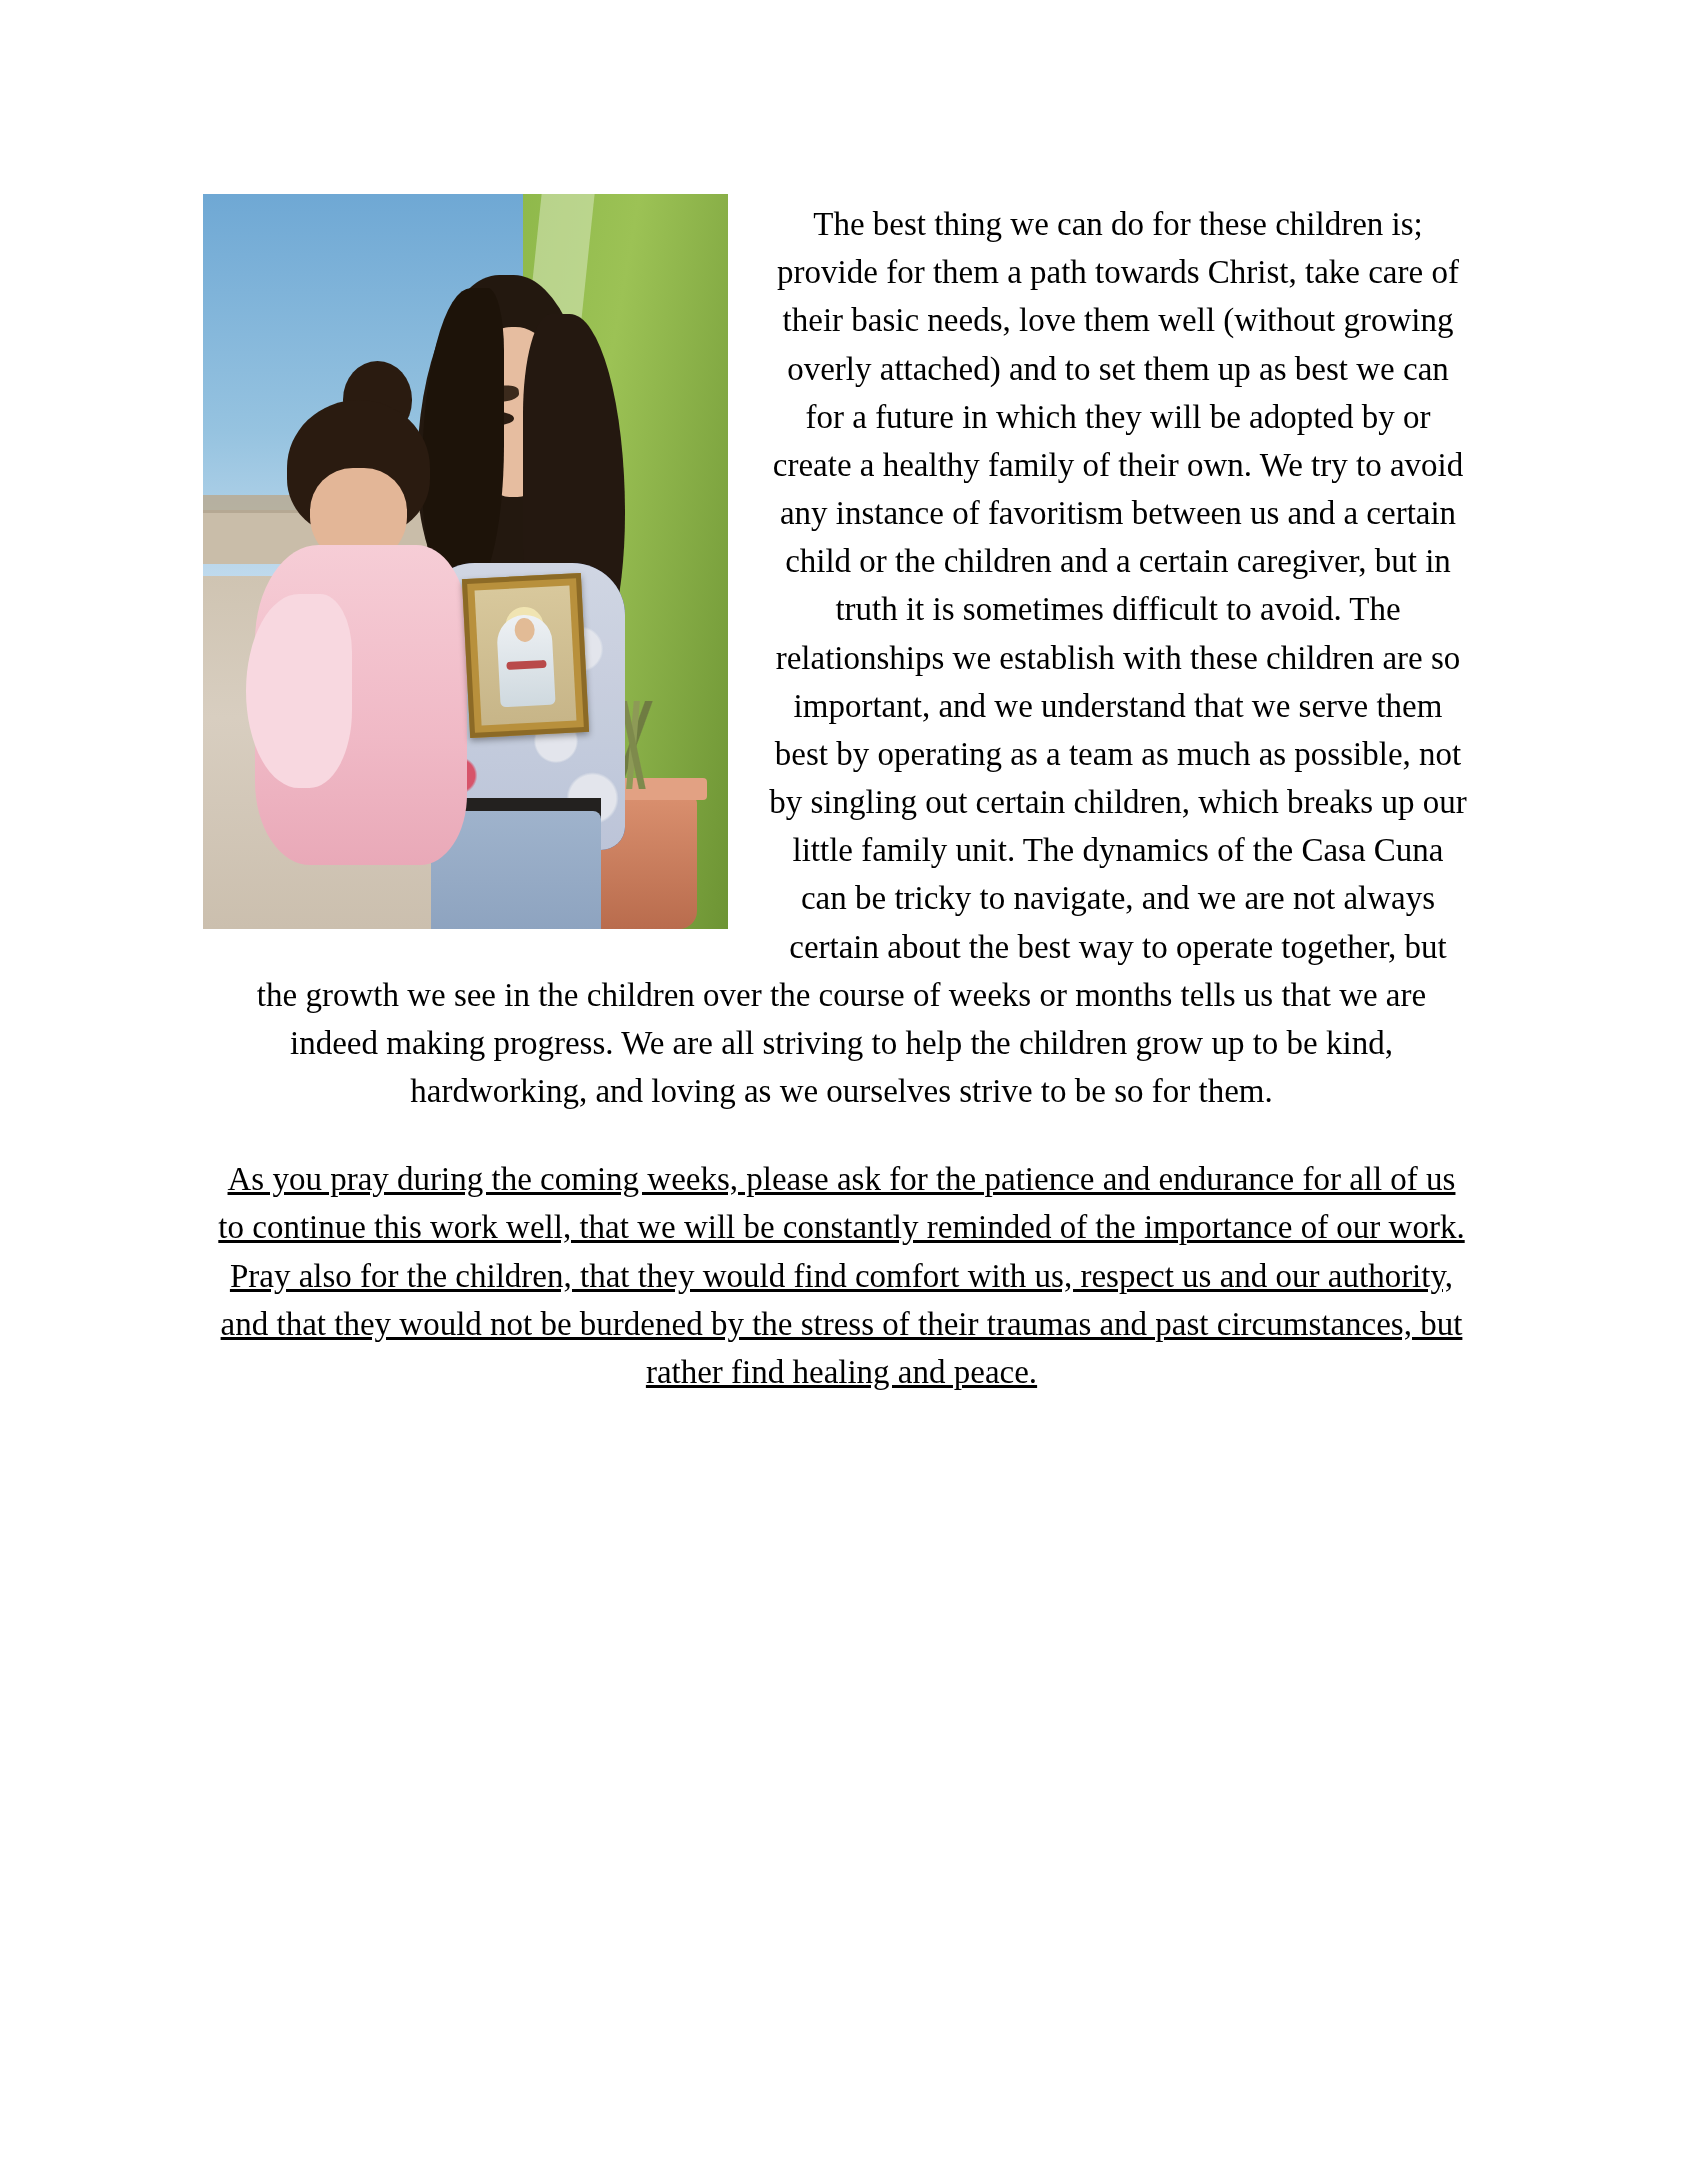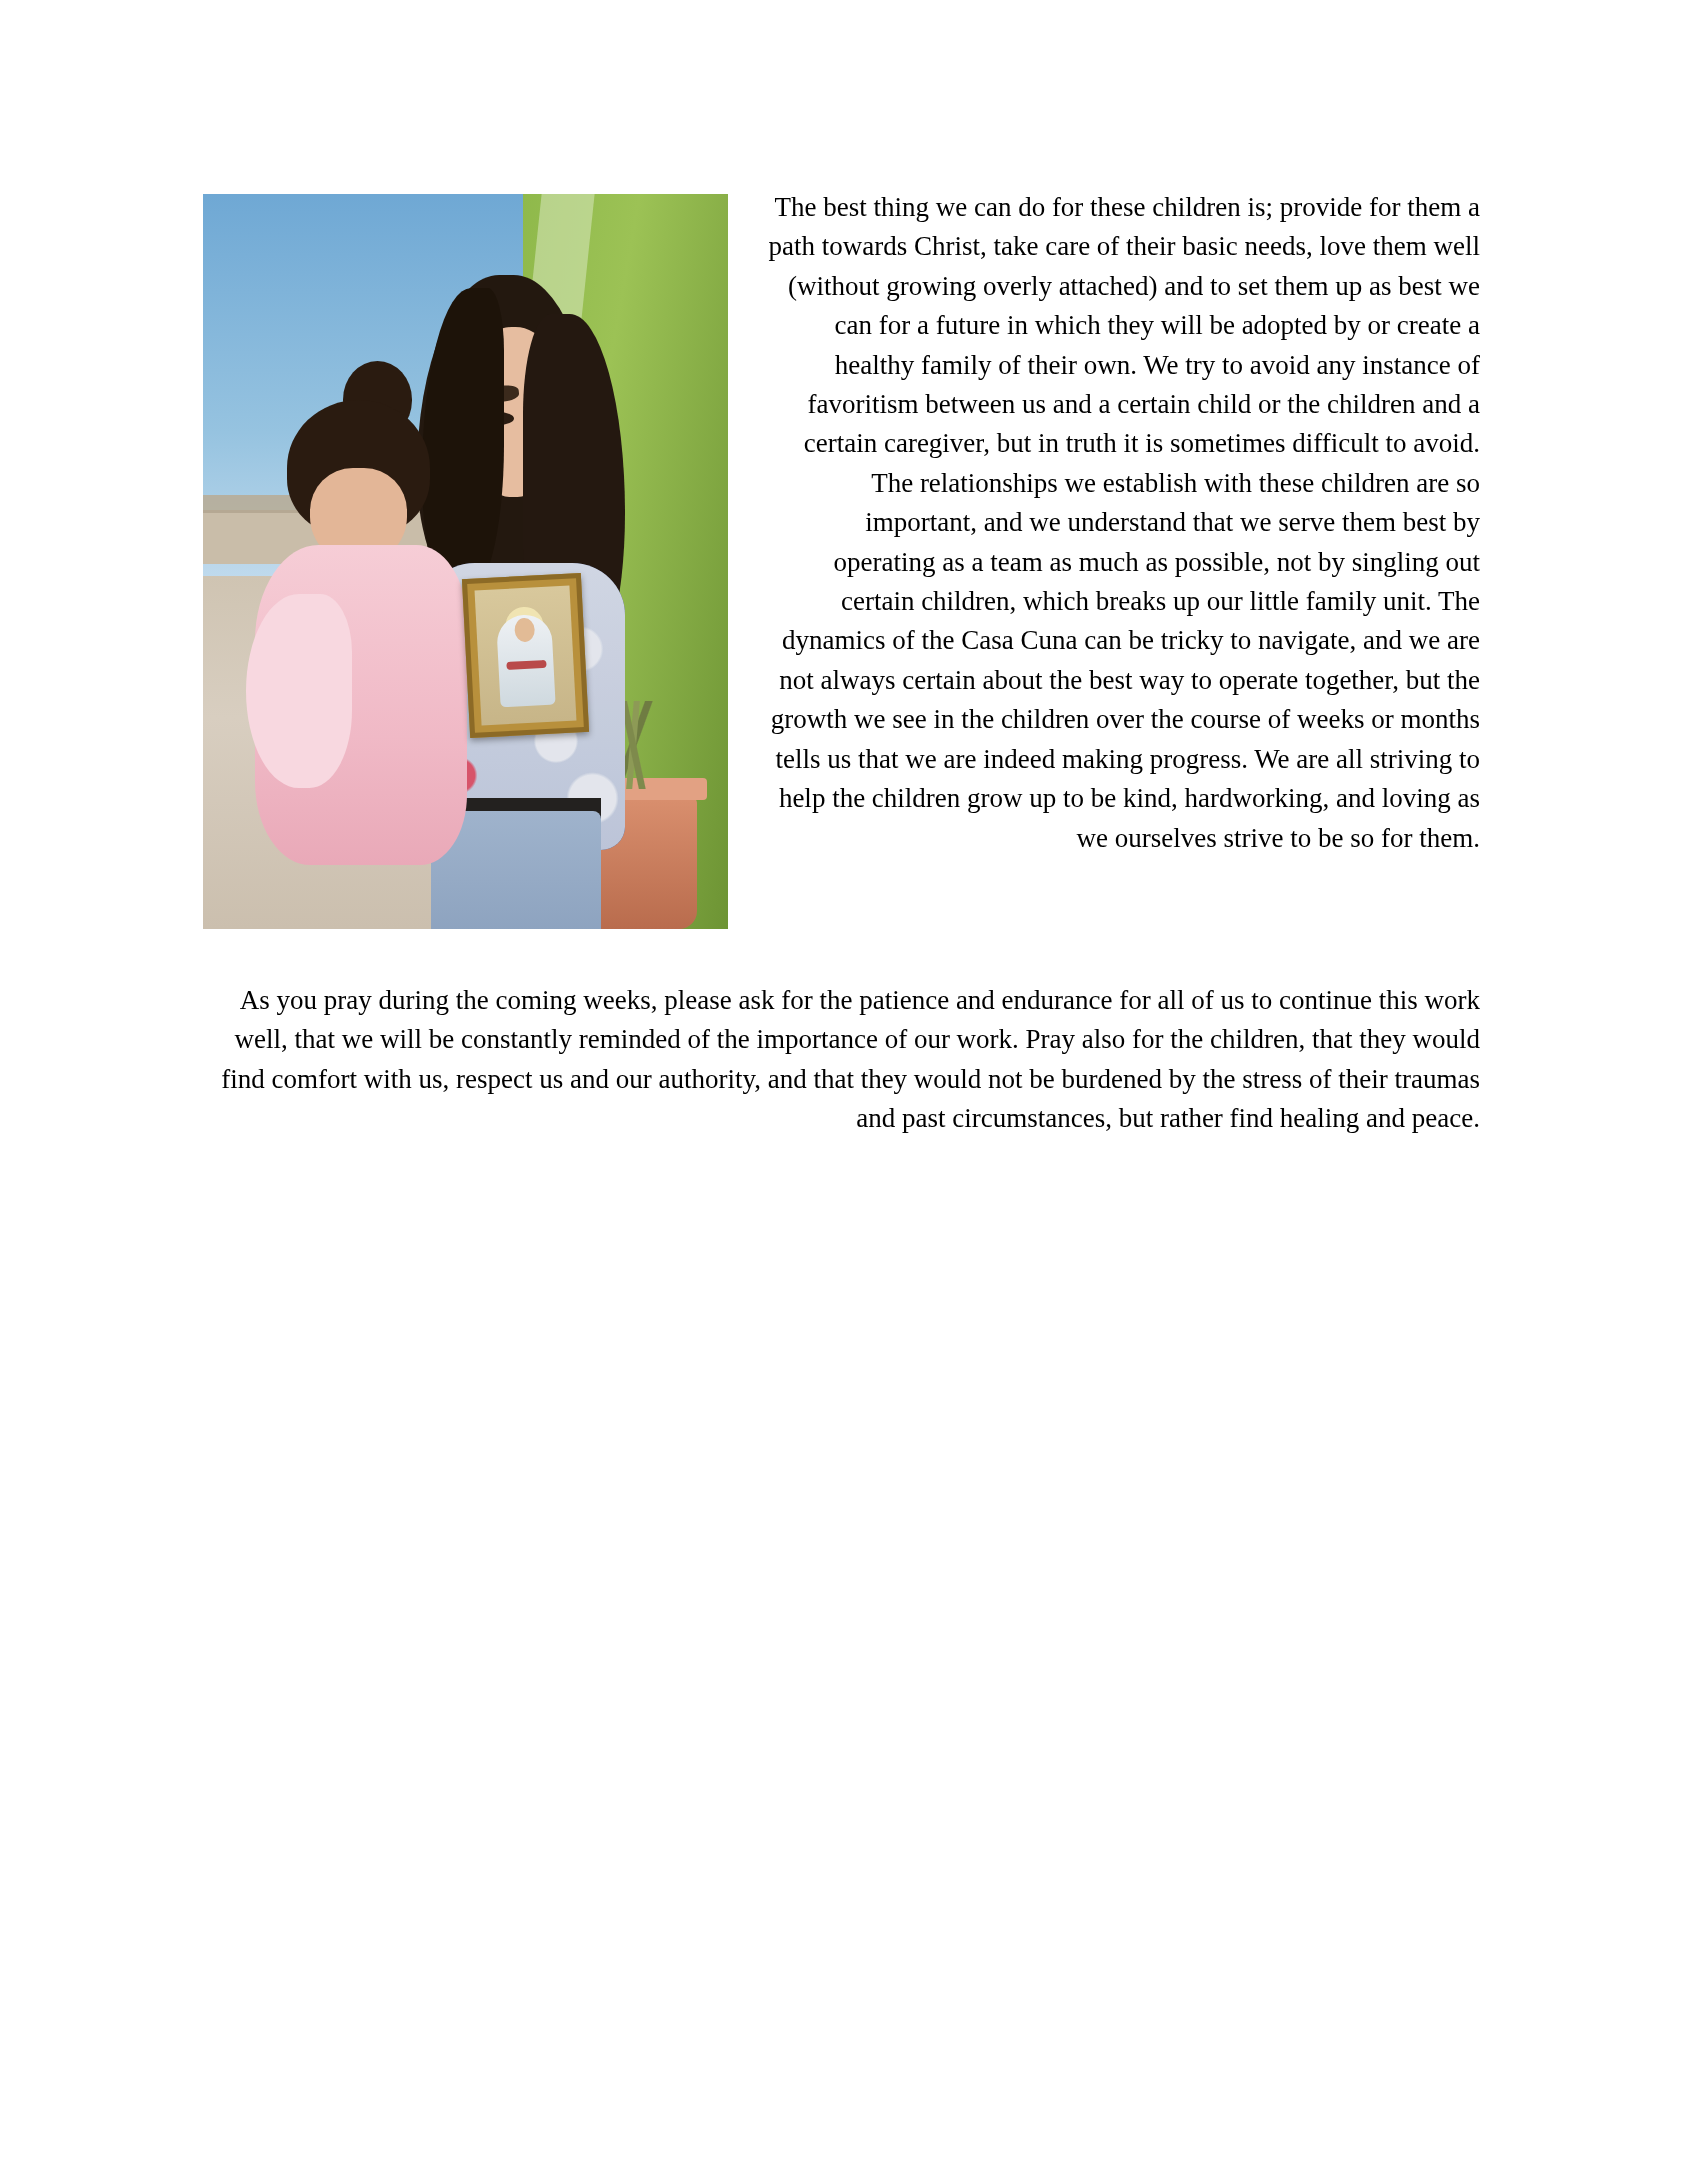--- a/index.html
+++ b/index.html
@@ -326,30 +326,31 @@
     bottom: 19%;
     width: 18%;
     height: 12%;
     background:
       linear-gradient(78deg, transparent 46%, #7e8a4c 47%, #7e8a4c 52%, transparent 53%),
       linear-gradient(95deg, transparent 46%, #8d9a56 47%, #8d9a56 52%, transparent 53%),
       linear-gradient(110deg, transparent 46%, #6f7c42 47%, #6f7c42 52%, transparent 53%);
   }
   
   p {
-    margin: 0;
-    font-size: 27px;
+    margin: 12px;
+    font-size: 33px;
     line-height: 1.46;
-    text-align: right;
+    text-align: center;
   }
   p.body-wrap {
     text-indent: 0;
   }
   p.spaced {
     margin-top: 40px;
+    text-decoration: underline;
   }
   .clearfix:after {
     content: "";
     display: block;
     clear: both;
   }
 </style>
 </head>
 <body>
 

